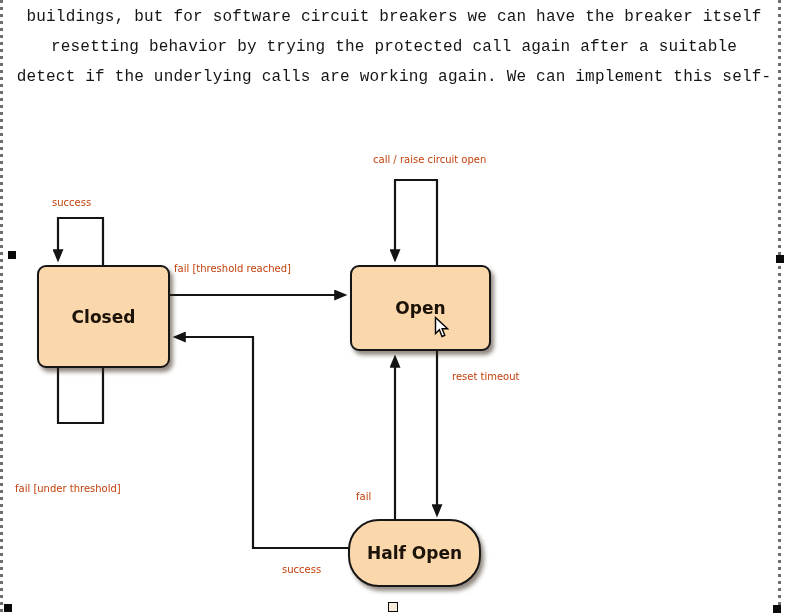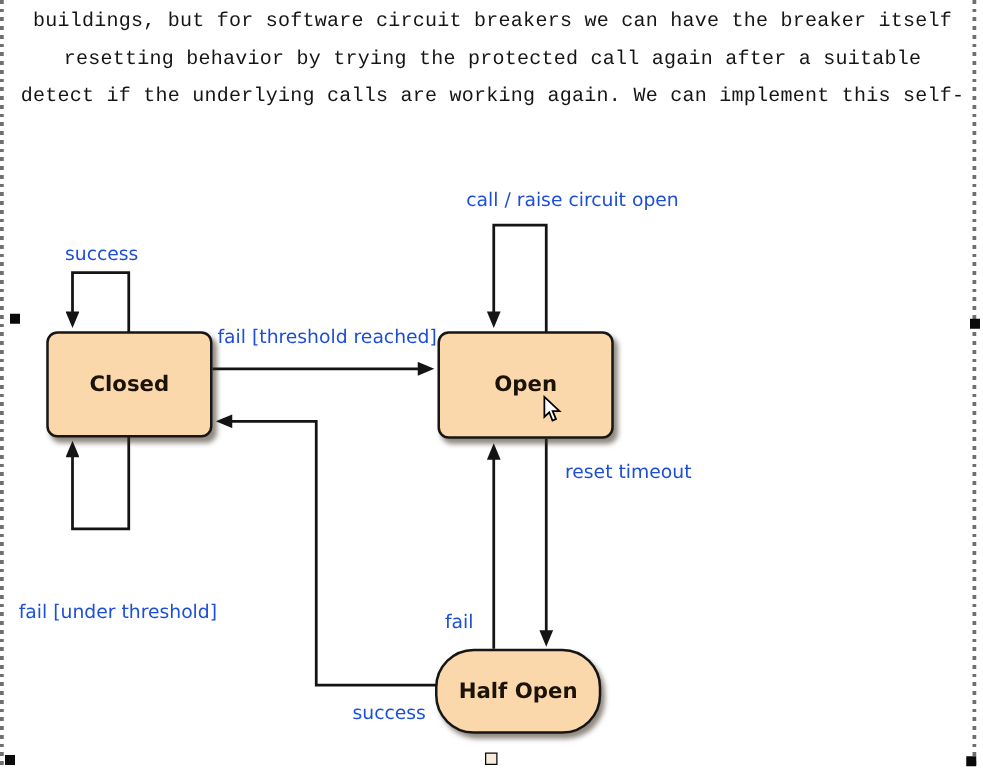--- a/index.html
+++ b/index.html
@@ -21,25 +21,25 @@
   .diagram-region{position:absolute;left:0;top:138px;width:786px;height:470px;}
   svg.wires{position:absolute;left:0;top:0;width:786px;height:614px;pointer-events:none;}
   
   .state{
     position:absolute;box-sizing:border-box;
     background:#FBD7AC;border:2.5px solid #161616;border-radius:9px;
     box-shadow:3px 4px 4px rgba(55,40,25,.55);
     display:flex;align-items:center;justify-content:center;
     font-weight:bold;font-size:17px;color:#1b1208;
   }
-  .state.closed{left:37px;top:265px;width:133px;height:85px;}
+  .state.closed{left:37px;top:265px;width:133px;height:103px;}
   .state.open{left:350px;top:265px;width:141px;height:86px;}
   .state.halfopen{left:348px;top:519px;width:133px;height:68px;border-radius:31px;}
   
-  .dlabel{position:absolute;font-size:15px;color:#1d4ed8;white-space:nowrap;line-height:16px;}
+  .dlabel{position:absolute;font-size:10px;color:#c2410c;white-space:nowrap;line-height:16px;}
   .lbl-success-top{left:52px;top:195px;}
   .lbl-call-raise{left:373px;top:152px;}
   .lbl-fail-threshold{left:174px;top:261px;}
   .lbl-reset-timeout{left:452px;top:369px;}
   .lbl-fail-under{left:15px;top:437px;margin-top:44px;}
   .lbl-fail{left:356px;top:489px;}
   .lbl-success-bottom{left:282px;top:562px;}
   
   .handle{position:absolute;width:8px;height:8px;background:#0a0a0a;}
   .h-midleft{left:8px;top:251px;}

